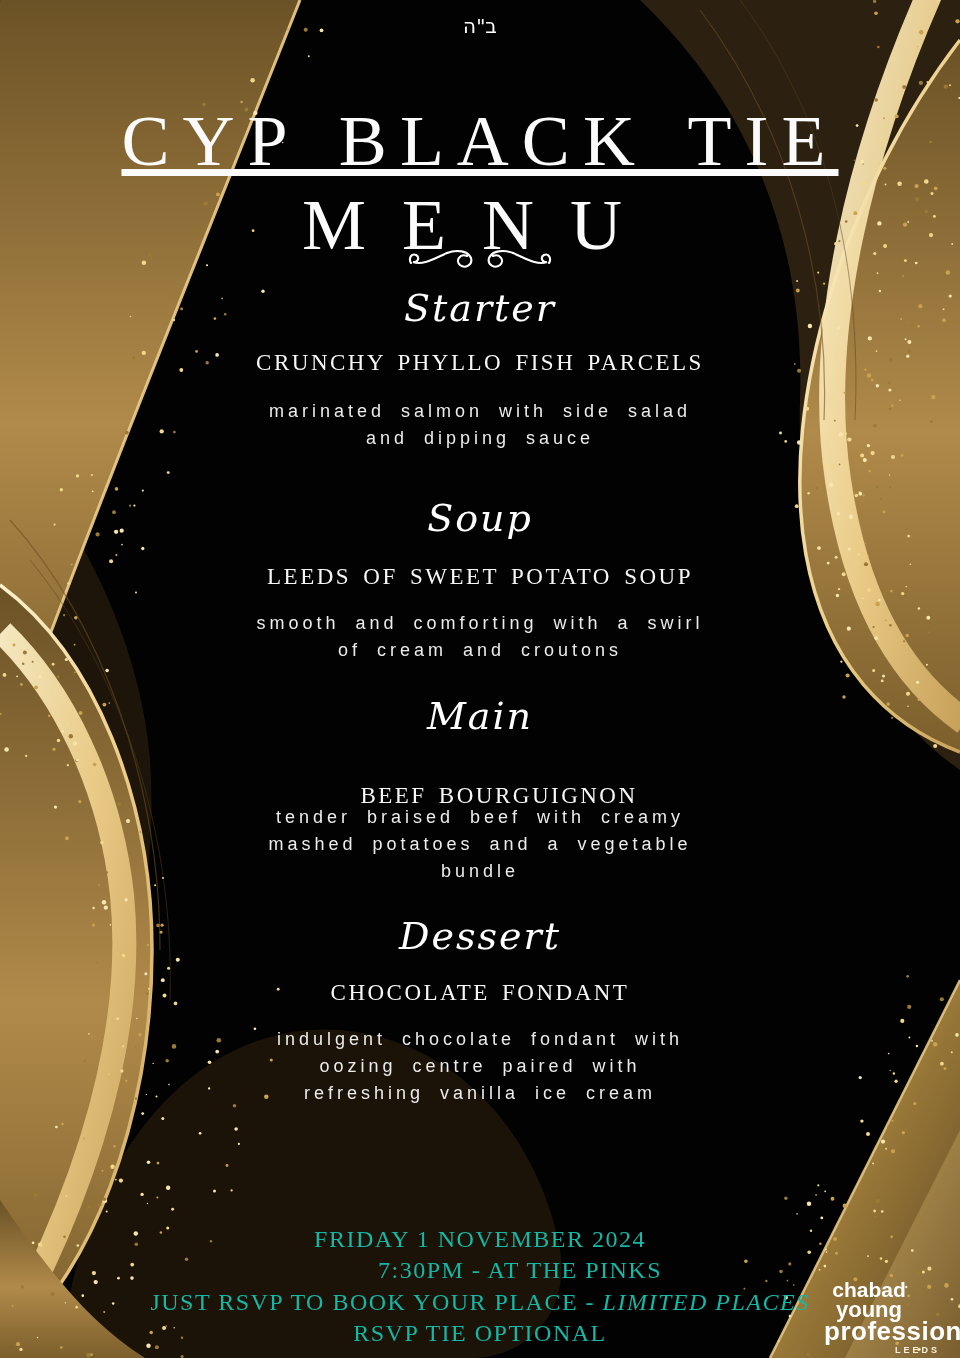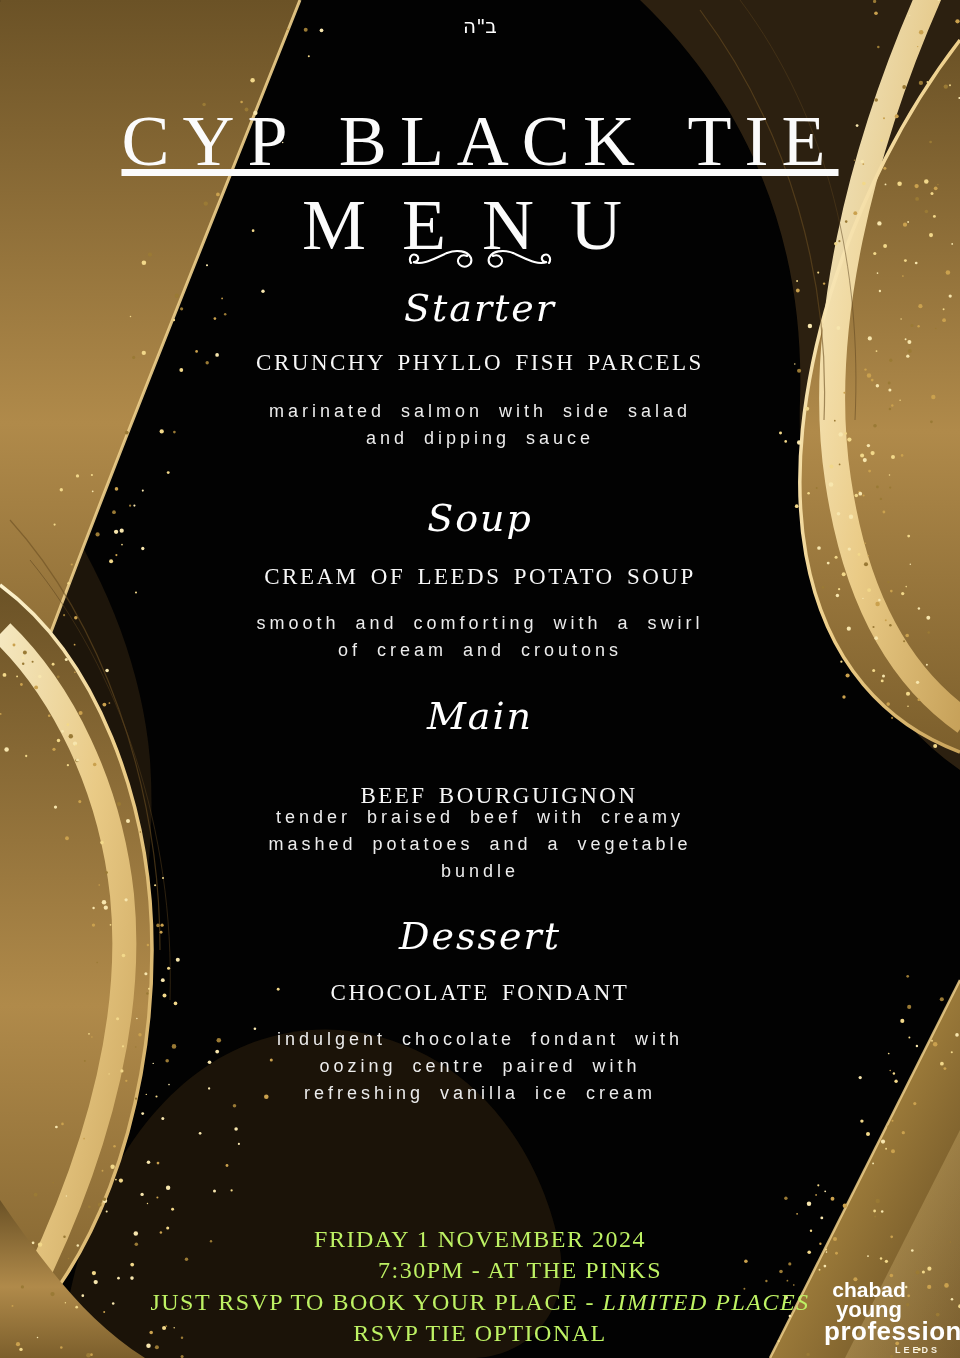--- a/index.html
+++ b/index.html
@@ -14,21 +14,21 @@
   .title2{top:138px;font-size:72px;letter-spacing:36px;color:#fbfbfb;line-height:1.1;font-weight:normal;}
   .flourish{top:238px;}
   .course{font-family:"DejaVu Serif",serif;font-style:italic;font-weight:normal;font-size:38px;color:#fff;letter-spacing:2px;}
   .dish{font-size:23px;letter-spacing:2.5px;word-spacing:4px;color:#f7f7f7;font-weight:normal;}
   .desc{font-family:"Liberation Sans",sans-serif;font-size:18px;letter-spacing:4px;word-spacing:7px;
         line-height:27px;color:#ececec;white-space:pre-line;font-weight:normal;}
   .c0{top:286px;} .d0{top:350px;} .p0{top:398px;}
   .c1{top:496px;} .d1{top:564px;} .p1{top:610px;}
   .c2{top:694px;} .d2{top:783px;padding-left:19px;} .p2{top:804px;}
   .c3{top:914px;} .d3{top:980px;} .p3{top:1026px;}
-  .foot{font-size:24px;letter-spacing:1.5px;color:#bef264;}
+  .foot{font-size:24px;letter-spacing:1.5px;color:#14b8a6;}
   .f1{top:1226px;} .f2{top:1257px;padding-left:40px;} .f3{top:1289px;} .f4{top:1320px;}
   .foot .em{font-style:italic;}
   .logo{
     position:absolute;right:6px;bottom:4px;width:170px;z-index:3;text-align:center;
     font-family:"Liberation Sans",sans-serif;font-weight:bold;color:#fff;line-height:.92;
   }
   .logo .l1{font-size:21px;}
   .logo .l2{font-size:22px;}
   .logo .l3{font-size:26px;letter-spacing:.5px;padding-left:40px;}
   .logo .l4{font-size:9px;letter-spacing:3px;text-align:right;padding-right:14px;font-weight:bold;color:#f8f2e2;margin-top:2px;}
@@ -626,21 +626,21 @@
       </g>
     </svg>
   </div>
 
   <div class="txt course c0">Starter</div>
   <div class="txt dish d0">CRUNCHY PHYLLO FISH PARCELS</div>
   <div class="txt desc p0">marinated salmon with side salad
 and dipping sauce</div>
 
   <div class="txt course c1">Soup</div>
-  <div class="txt dish d1">CREAM OF LEEDS POTATO SOUP</div>
+  <div class="txt dish d1">LEEDS OF SWEET POTATO SOUP</div>
   <div class="txt desc p1">smooth and comforting with a swirl
 of cream and croutons</div>
 
   <div class="txt course c2">Main</div>
   <div class="txt dish d2">BEEF BOURGUIGNON</div>
   <div class="txt desc p2">tender braised beef with creamy
 mashed potatoes and a vegetable
 bundle</div>
 
   <div class="txt course c3">Dessert</div>

